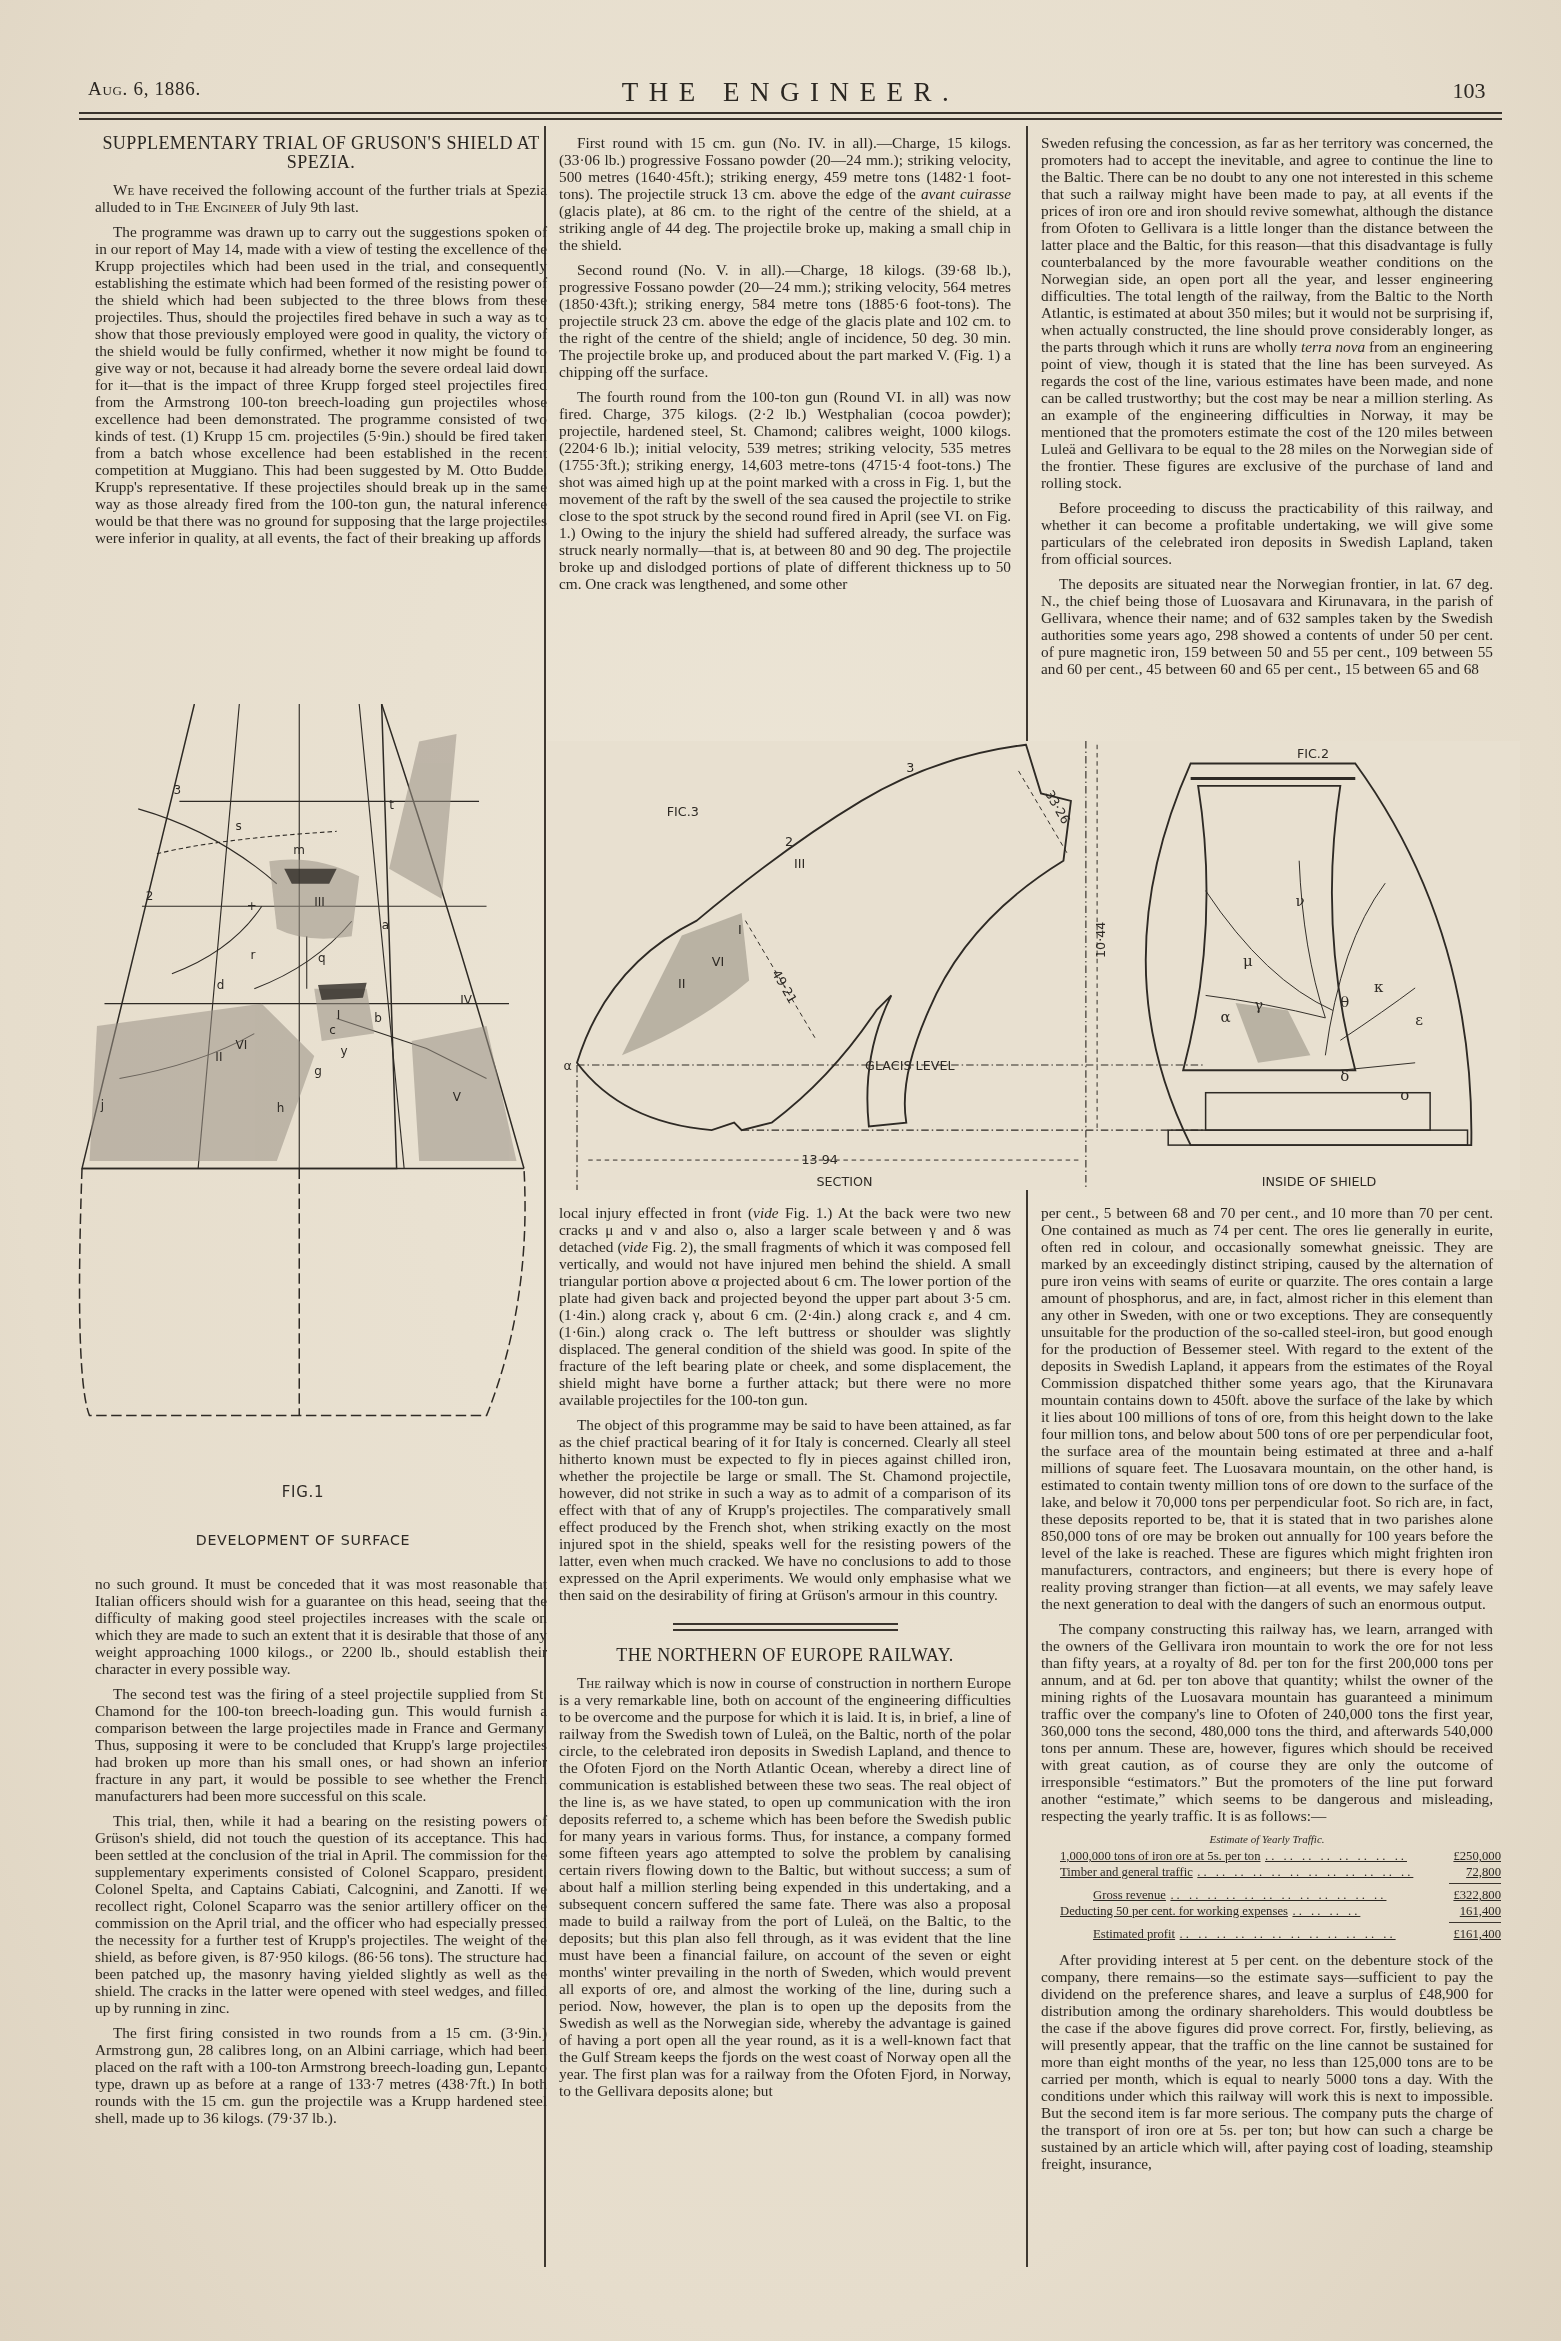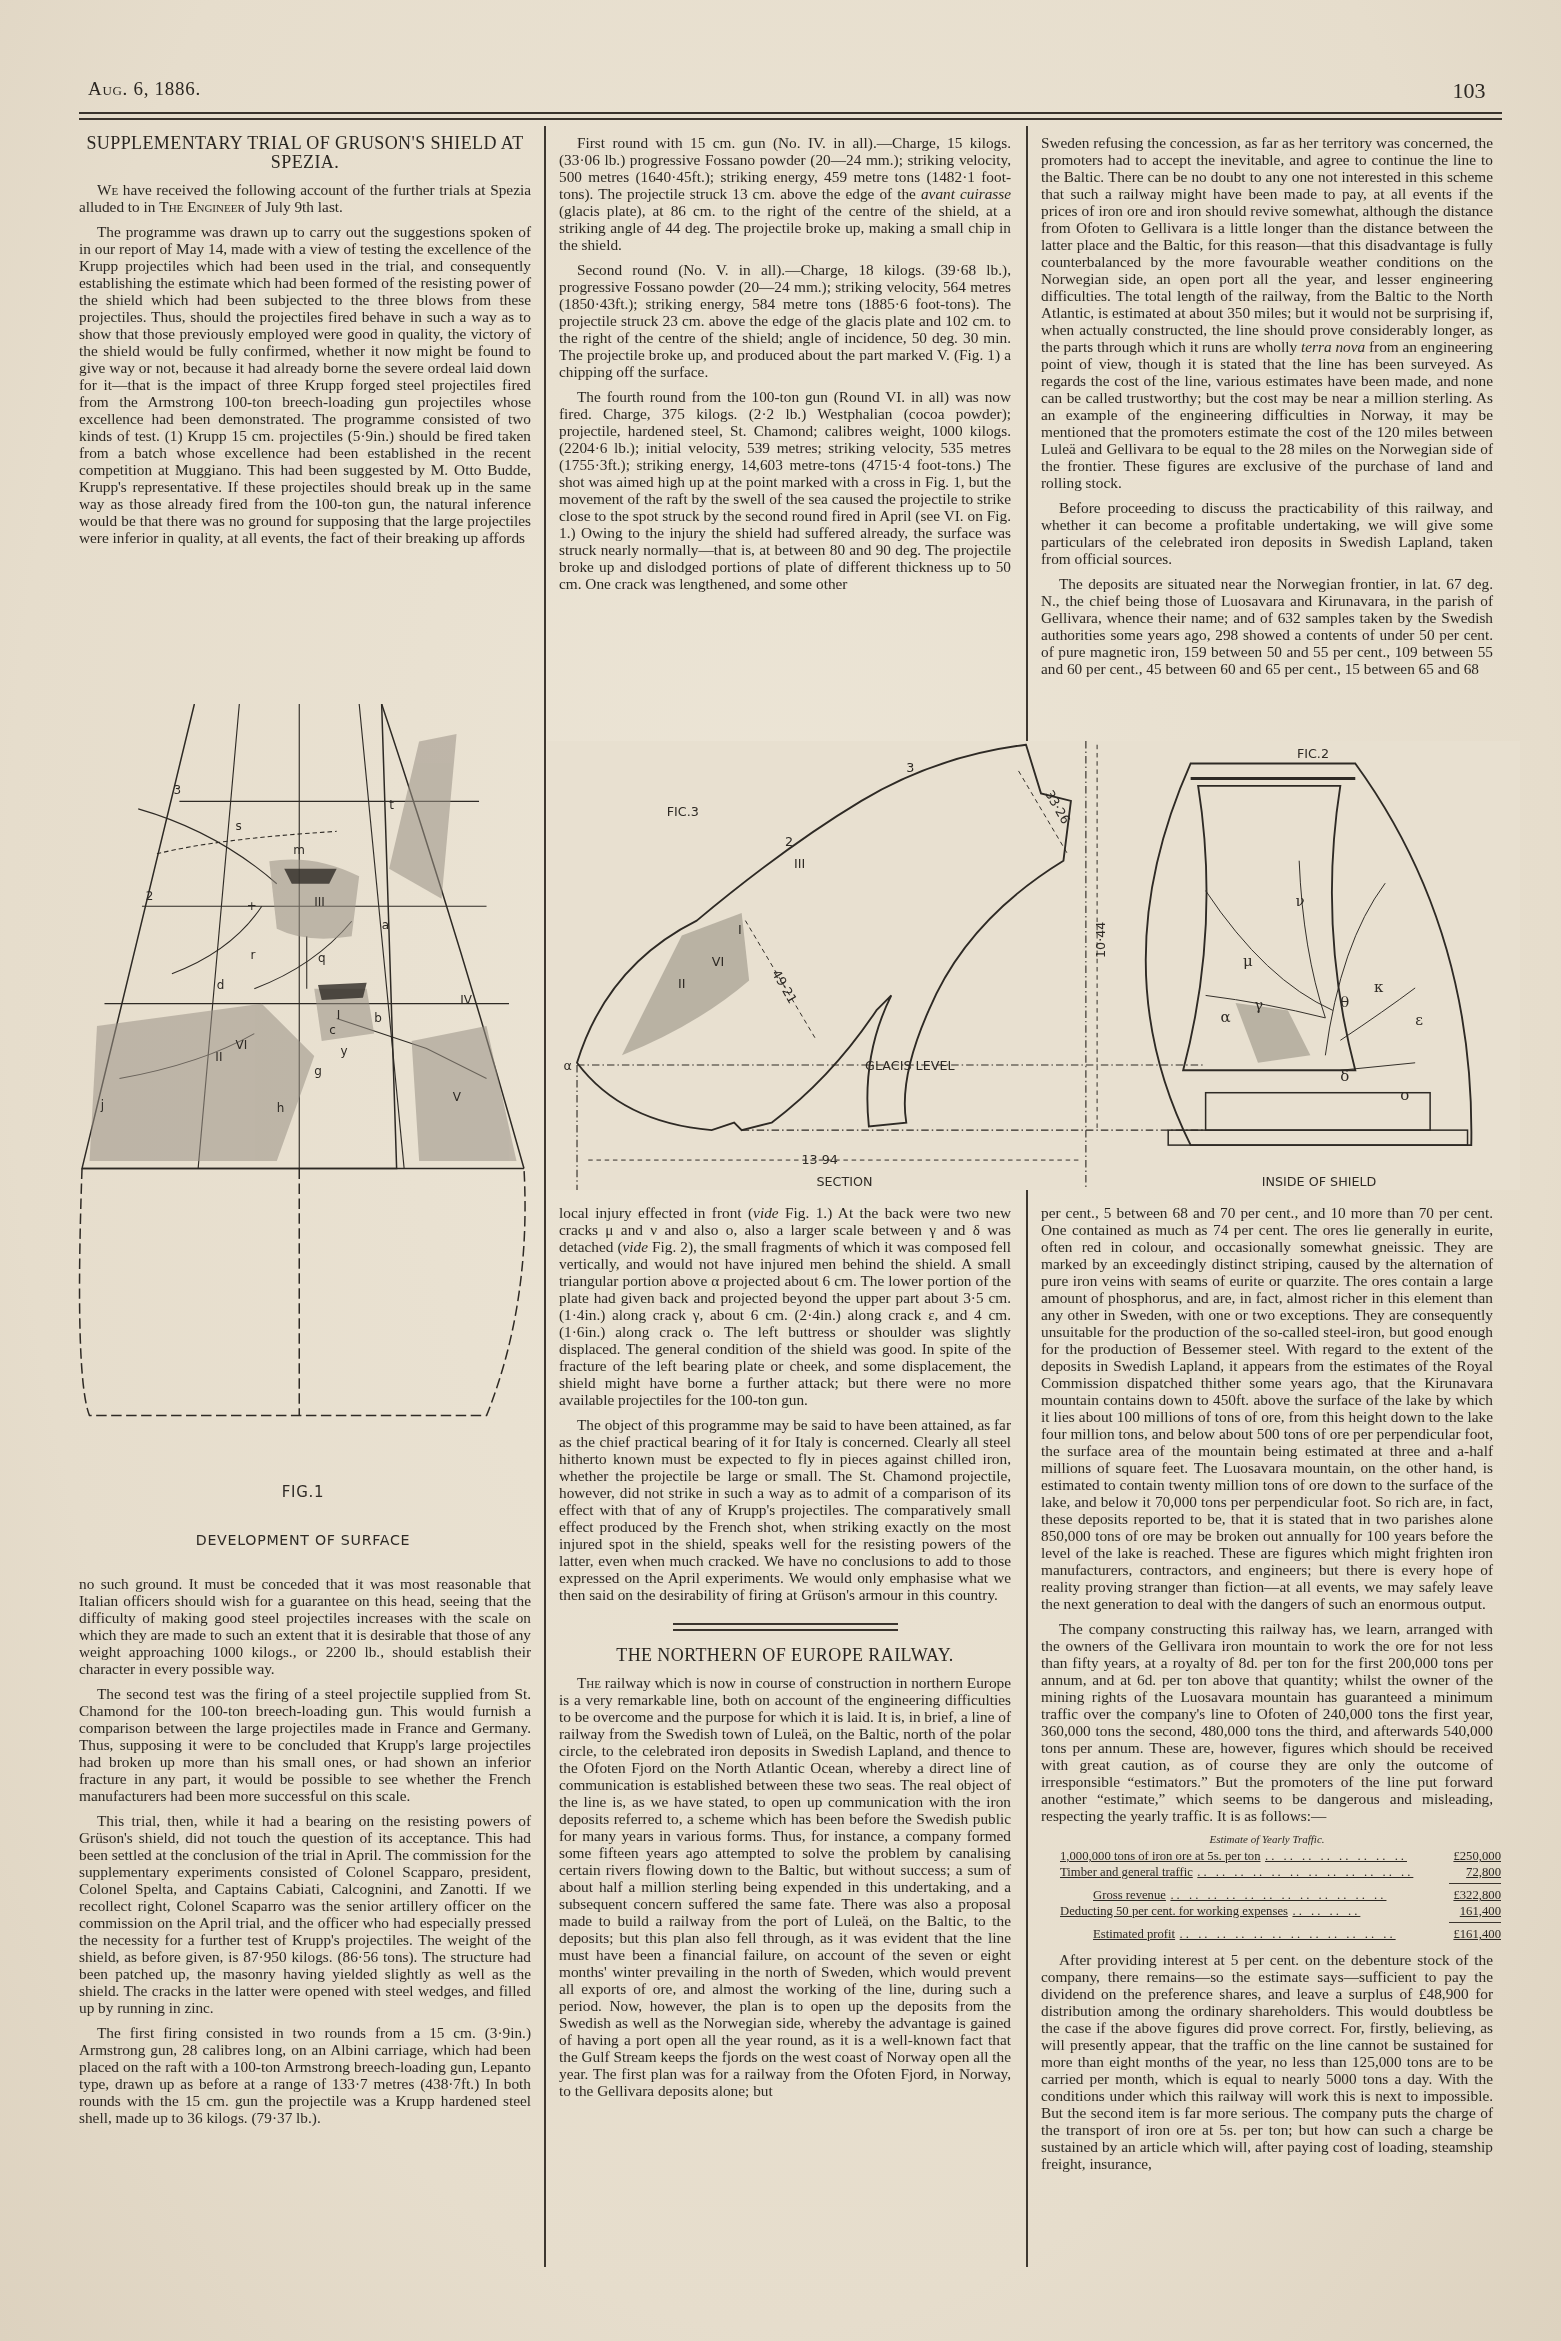--- a/index.html
+++ b/index.html
@@ -21,21 +21,21 @@
   .masthead .title { position: absolute; left: 0; right: 0; text-align: center; top: 1.5px; font-size: 27px; letter-spacing: 10.5px; }
   .masthead .pageno { position: absolute; right: 16.5px; top: 3px; font-size: 22px; }
   .rule-top { position: absolute; left: 79px; width: 1423px; height: 2.2px; background: #3a342d; }
   .col {
     position: absolute; top: 126px;
     font-size: 15.3px; line-height: 17px;
     text-align: justify; hyphens: manual;
   }
   .col p { margin: 8px; text-indent: 18px; }
   .col p.noindent { text-indent: 0; }
-  .col1 { left: 71px; width: 468px; }
+  .col1 { left: 87px; width: 468px; }
   .col2 { left: 551px; width: 468px; }
   .col3 { left: 1033px; width: 468px; }
   .vrule { position: absolute; width: 1.5px; background: #3e3831; }
   h2.headline {
     font-weight: normal; text-align: center; margin: 4.5px 0 3px 0;
     font-size: 18px; line-height: 19.5px; letter-spacing: 0.4px;
   }
   .sc { font-variant: small-caps; }
   .figure { position: absolute; }
   .figure svg { display: block; }
@@ -54,20 +54,21 @@
   .traffic .rowline { border-top: 1.5px solid #3a342d; width: 52px; margin: 2.2px 0 4.5px auto; }
   .traffic .row0 { padding-left: 27px; }
 </style>
 </head>
 <body>
 
 <div class="page">
 
   <div class="masthead">
     <span class="date sc">Aug. 6, 1886.</span>
+    <span class="title">THE ENGINEER.</span>
     <span class="pageno">103</span>
   </div>
   <div class="rule-top" style="top:112px;"></div>
   <div class="rule-top" style="top:118px;"></div>
 
   <div class="vrule" style="left:544px; top:126px; height:2141px;"></div>
   <div class="vrule" style="left:1026px; top:126px; height:2141px;"></div>
 
   <div class="col col1" style="top:129px;">
     <h2 class="headline">SUPPLEMENTARY TRIAL OF GRUSON'S SHIELD AT SPEZIA.</h2>

